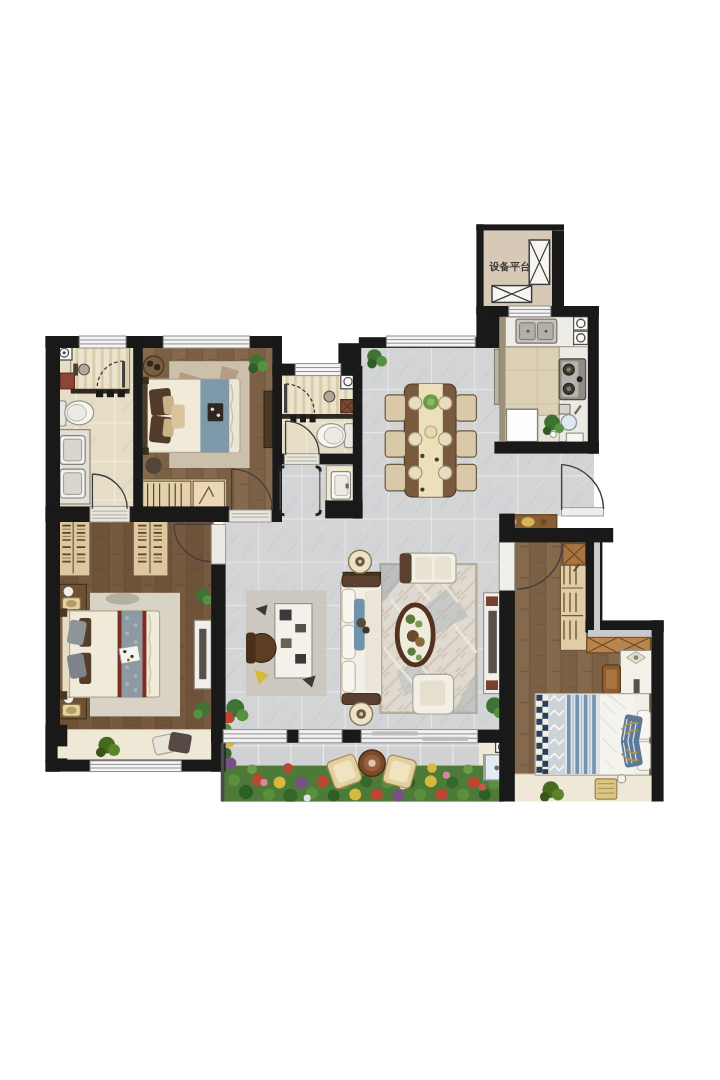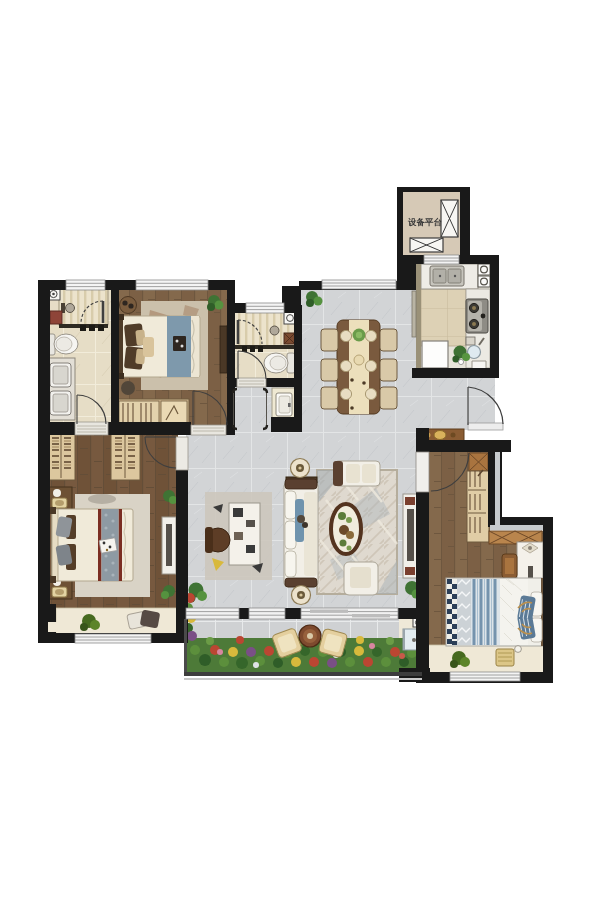--- a/index.html
+++ b/index.html
@@ -1,16 +1,16 @@
 <!DOCTYPE html>
 <html><head>
 <meta charset="utf-8">
 <style>
 html,body{margin:0;padding:0;background:#fff;}
-#page{width:600px;height:900px;position:relative;background:#fff;font-family:"Liberation Sans",sans-serif;}
+#page{width:600px;height:668px;position:relative;background:#fff;font-family:"Liberation Sans",sans-serif;}
 </style>
 </head>
 <body>
 <div id="page">
 <svg width="600" height="900" viewBox="0 0 600 900">
 <defs>
 <pattern id="woodA" width="26" height="26" patternUnits="userSpaceOnUse">
   <rect width="26" height="26" fill="#84694c"></rect>
   <rect x="0" width="12" height="26" fill="#7c6045"></rect>
   <rect x="12" width="1.2" height="26" fill="#6e573f"></rect>

